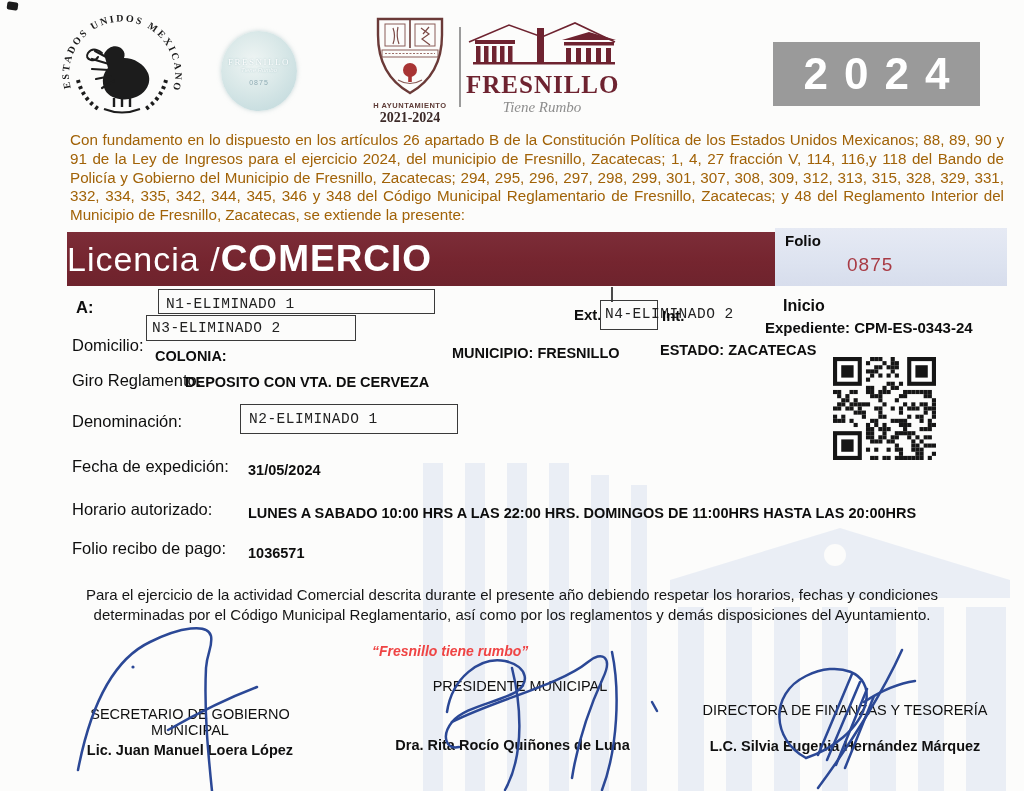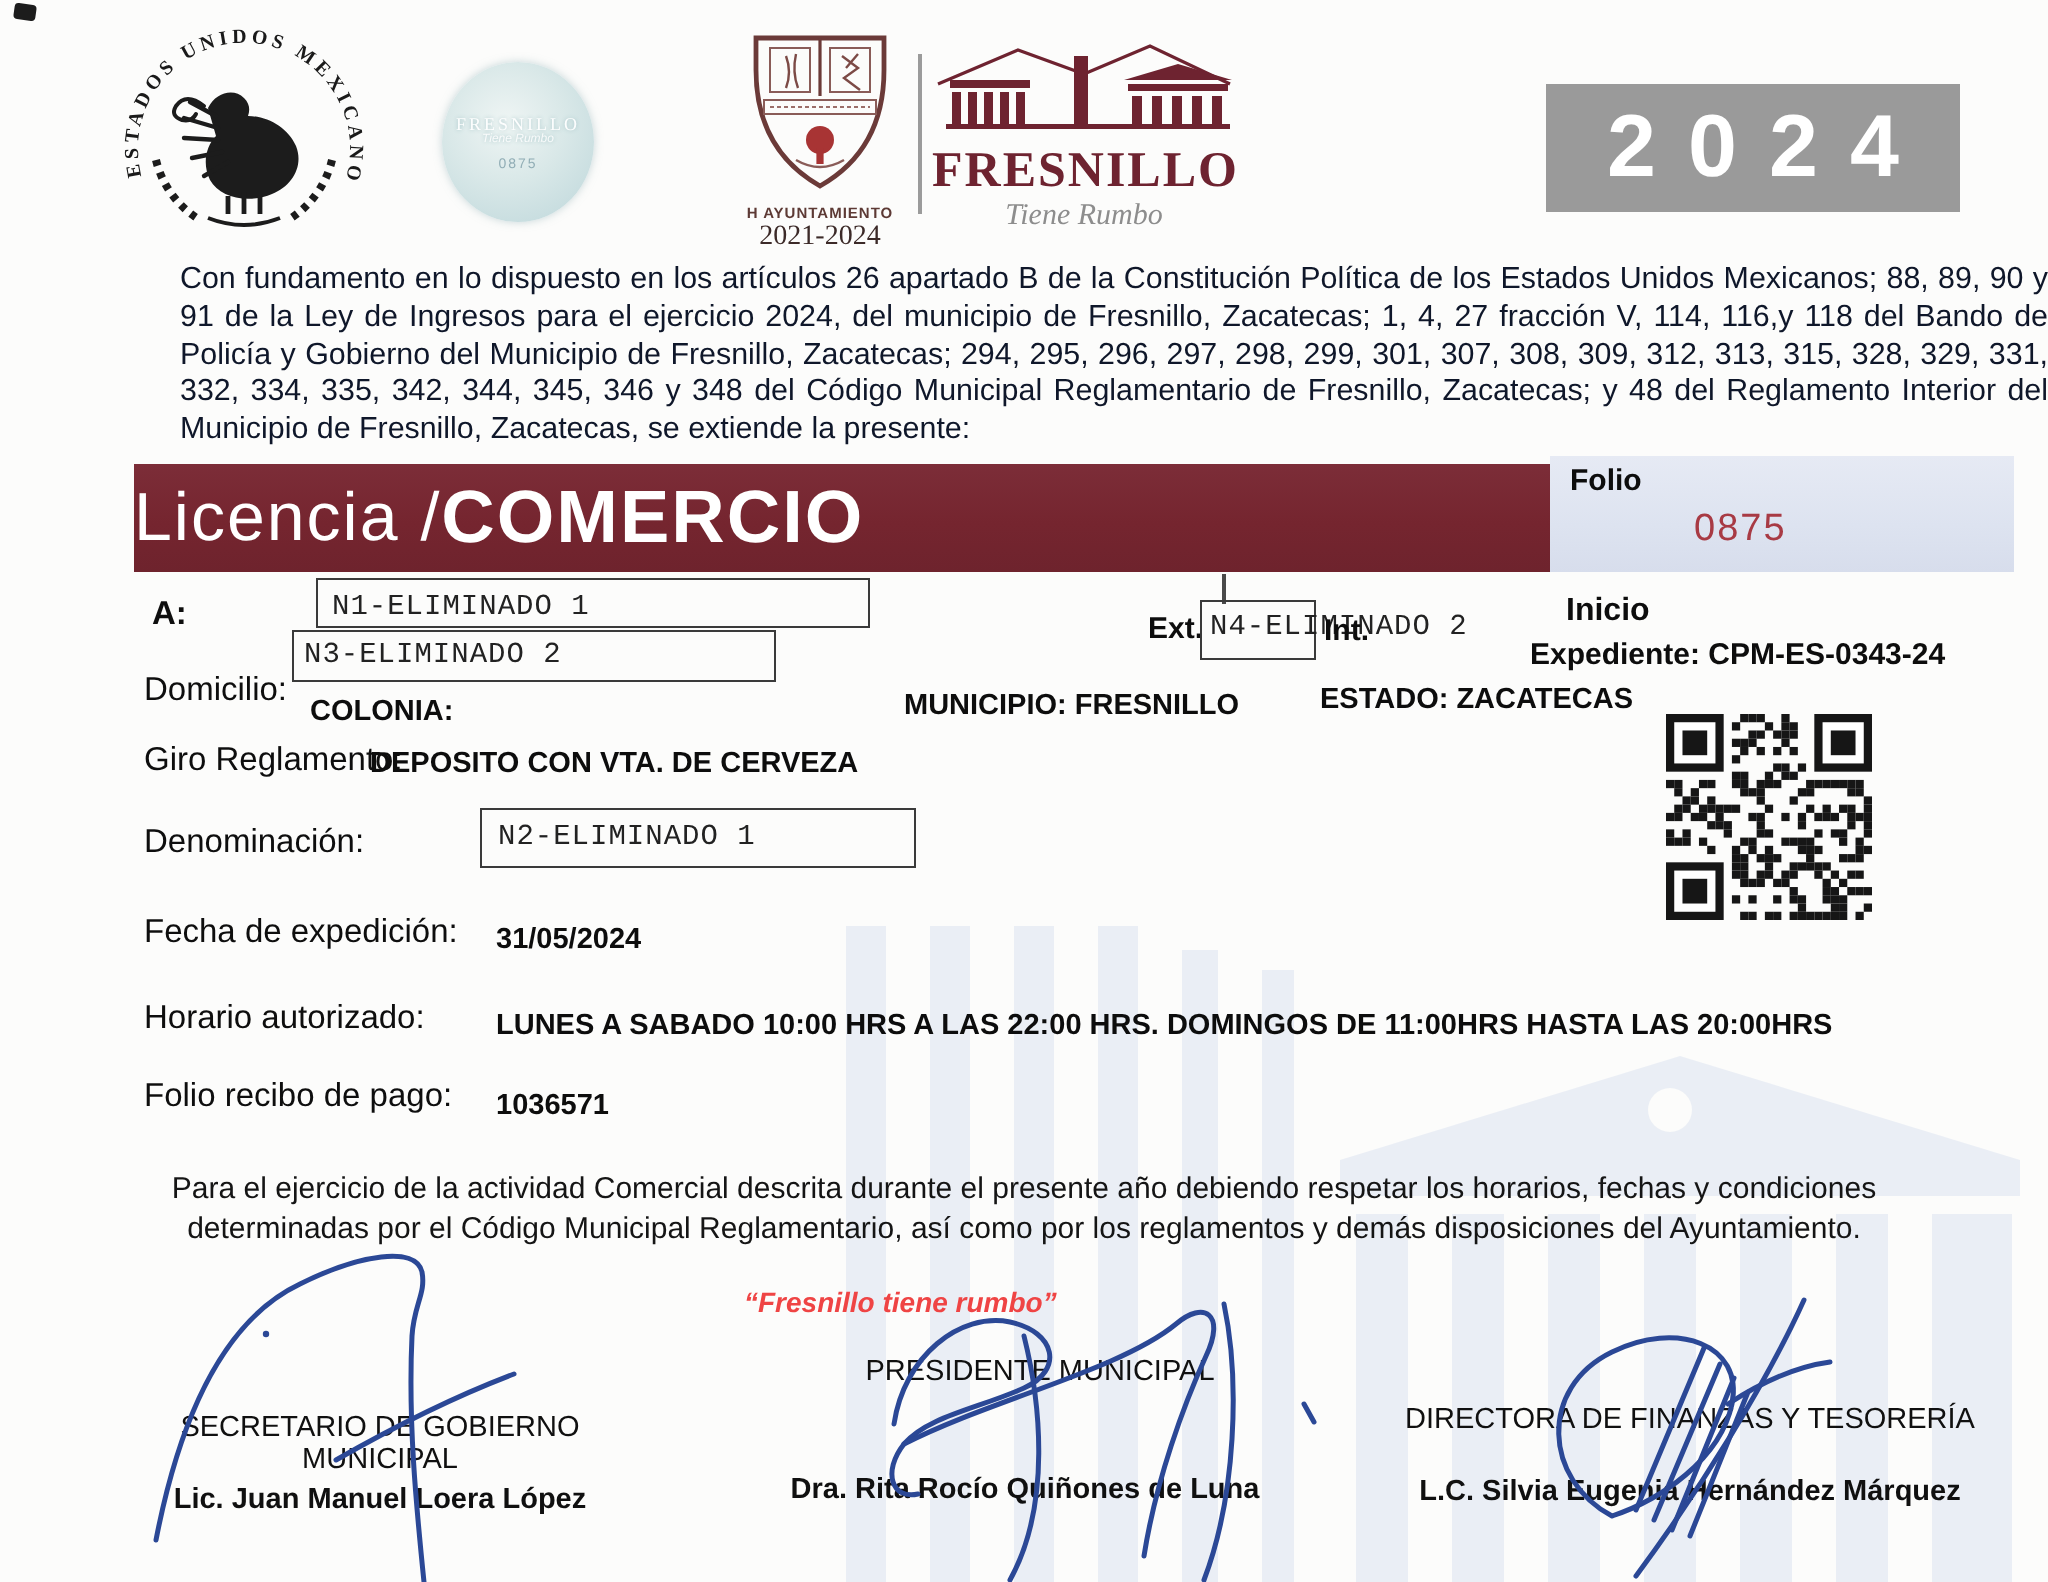--- a/index.html
+++ b/index.html
@@ -15,33 +15,33 @@
     left:221px;top:31px;width:76px;height:80px;border-radius:50%;
     background:radial-gradient(circle at 42% 38%, #eff5f4 0%, #d9e8e8 45%, #bcd6da 100%);
     display:flex;flex-direction:column;align-items:center;justify-content:center;
     box-shadow:0 0 4px rgba(150,180,185,.5);
   }
   .hologram .h-name{font-size:9px;letter-spacing:1.5px;color:rgba(255,255,255,.95);text-shadow:0 0 2px #9fc0c4;font-family:"Liberation Serif",serif;}
   .hologram .h-tag{font-size:6px;font-style:italic;color:rgba(255,255,255,.85);text-shadow:0 0 2px #9fc0c4;}
   .hologram .h-num{font-size:7px;margin-top:6px;color:rgba(140,170,178,.95);letter-spacing:1px;}
   .crest-wrap{left:366px;top:14px;width:88px;text-align:center;}
   .crest-l1{font-size:7.5px;letter-spacing:.5px;color:#5d3a35;font-weight:bold;margin-top:1px;}
-  .crest-l2{font-size:14px;font-family:"Liberation Serif",serif;font-weight:normal;color:#3c2a28;}
+  .crest-l2{font-size:14px;font-family:"Liberation Serif",serif;font-weight:bold;color:#3c2a28;}
   .hdr-divider{left:459px;top:27px;width:2px;height:80px;background:#9b9b9b;}
   .flogo{left:466px;top:20px;width:152px;text-align:center;}
   .flogo-name{font-family:"Liberation Serif",serif;font-weight:bold;font-size:25px;letter-spacing:1px;color:#6e2330;line-height:1;}
   .flogo-tag{font-family:"Liberation Serif",serif;font-style:italic;font-size:15px;color:#8d8d8d;margin-top:2px;}
   .year-badge{
     left:773px;top:42px;width:207px;height:64px;background:#9a9a9a;
     display:flex;align-items:center;justify-content:center;
     color:#fff;font-weight:bold;font-size:44px;letter-spacing:16px;padding-left:16px;box-sizing:border-box;
   }
   .scan-mark{left:7px;top:2px;width:11px;height:8px;background:#1c1c1c;border-radius:2px;transform:rotate(8deg);}
   
-  .legal{left:70px;top:131px;width:934px;font-size:15.2px;line-height:18.8px;text-align:justify;color:#0f172a;margin-left:20px;}
+  .legal{left:70px;top:131px;width:934px;font-size:15.2px;line-height:18.8px;text-align:justify;color:#a16207;}
   
   .banner{
     left:67px;top:232px;width:810px;height:54px;
     background:linear-gradient(180deg,#7c2d38 0%,#75252f 55%,#6e232d 100%);
     display:flex;align-items:center;justify-content:flex-start;color:#fff;
   }
   .banner .t-reg{font-size:34px;font-weight:normal;letter-spacing:1px;}
   .banner .t-bold{font-size:37px;font-weight:bold;letter-spacing:1px;}
   .folio-box{
     left:775px;top:228px;width:232px;height:58px;
@@ -182,21 +182,21 @@
   </div>
 
   <span class="abs blbl" style="left:574px;top:306px;font-size:15px;text-align:right;">Ext.</span>
   <div class="abs redbox" style="left:600px;top:300px;width:56px;height:28px;"></div>
   <span class="abs mono" style="left:605px;top:306px;">N4-ELIMINADO 2</span>
   <span class="abs blbl" style="left:662px;top:307px;font-size:15px;">Int.</span>
 
   <span class="abs blbl" style="left:783px;top:297px;font-size:16px;">Inicio</span>
   <span class="abs blbl" style="left:765px;top:319px;font-size:15px;">Expediente: CPM-ES-0343-24</span>
 
-  <div class="abs redbox" style="left:146px;top:315px;width:208px;height:24px;padding-left:32px;">
+  <div class="abs redbox" style="left:146px;top:315px;width:208px;height:24px;">
     <span class="mono" style="position:absolute;left:5px;top:4px;">N3-ELIMINADO 2</span>
   </div>
   <span class="abs lbl" style="left:72px;top:336px;">Domicilio:</span>
   <span class="abs blbl" style="left:155px;top:348px;">COLONIA:</span>
   <span class="abs blbl" style="left:452px;top:345px;">MUNICIPIO: FRESNILLO</span>
   <span class="abs blbl" style="left:660px;top:342px;">ESTADO: ZACATECAS</span>
 
   <span class="abs lbl" style="left:72px;top:371px;">Giro Reglamento:</span>
   <span class="abs blbl" style="left:185px;top:374px;">DEPOSITO CON VTA. DE CERVEZA</span>
 

